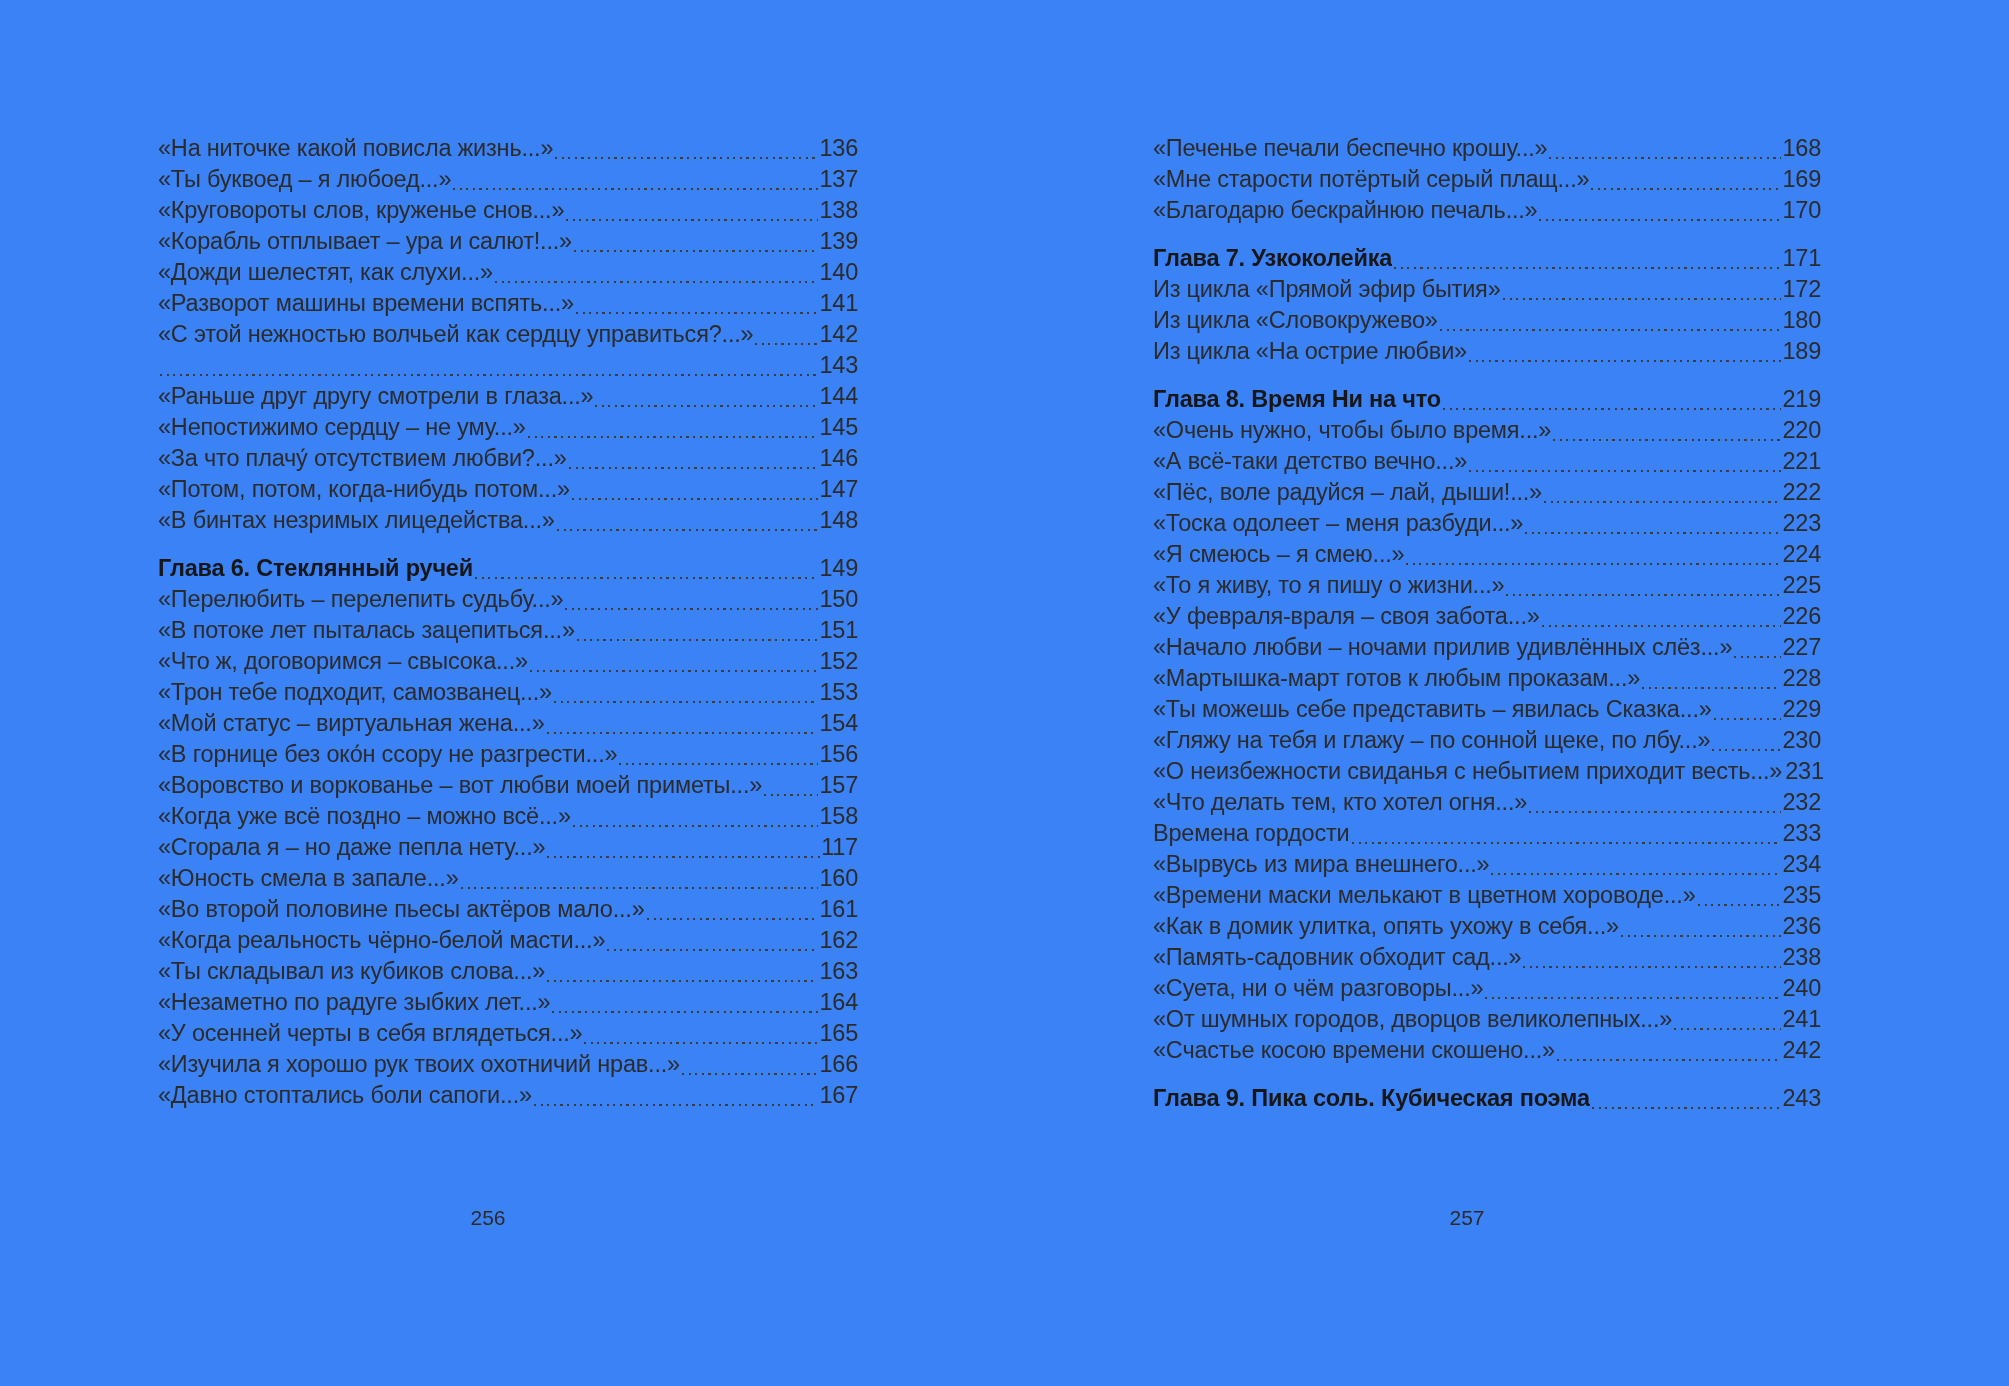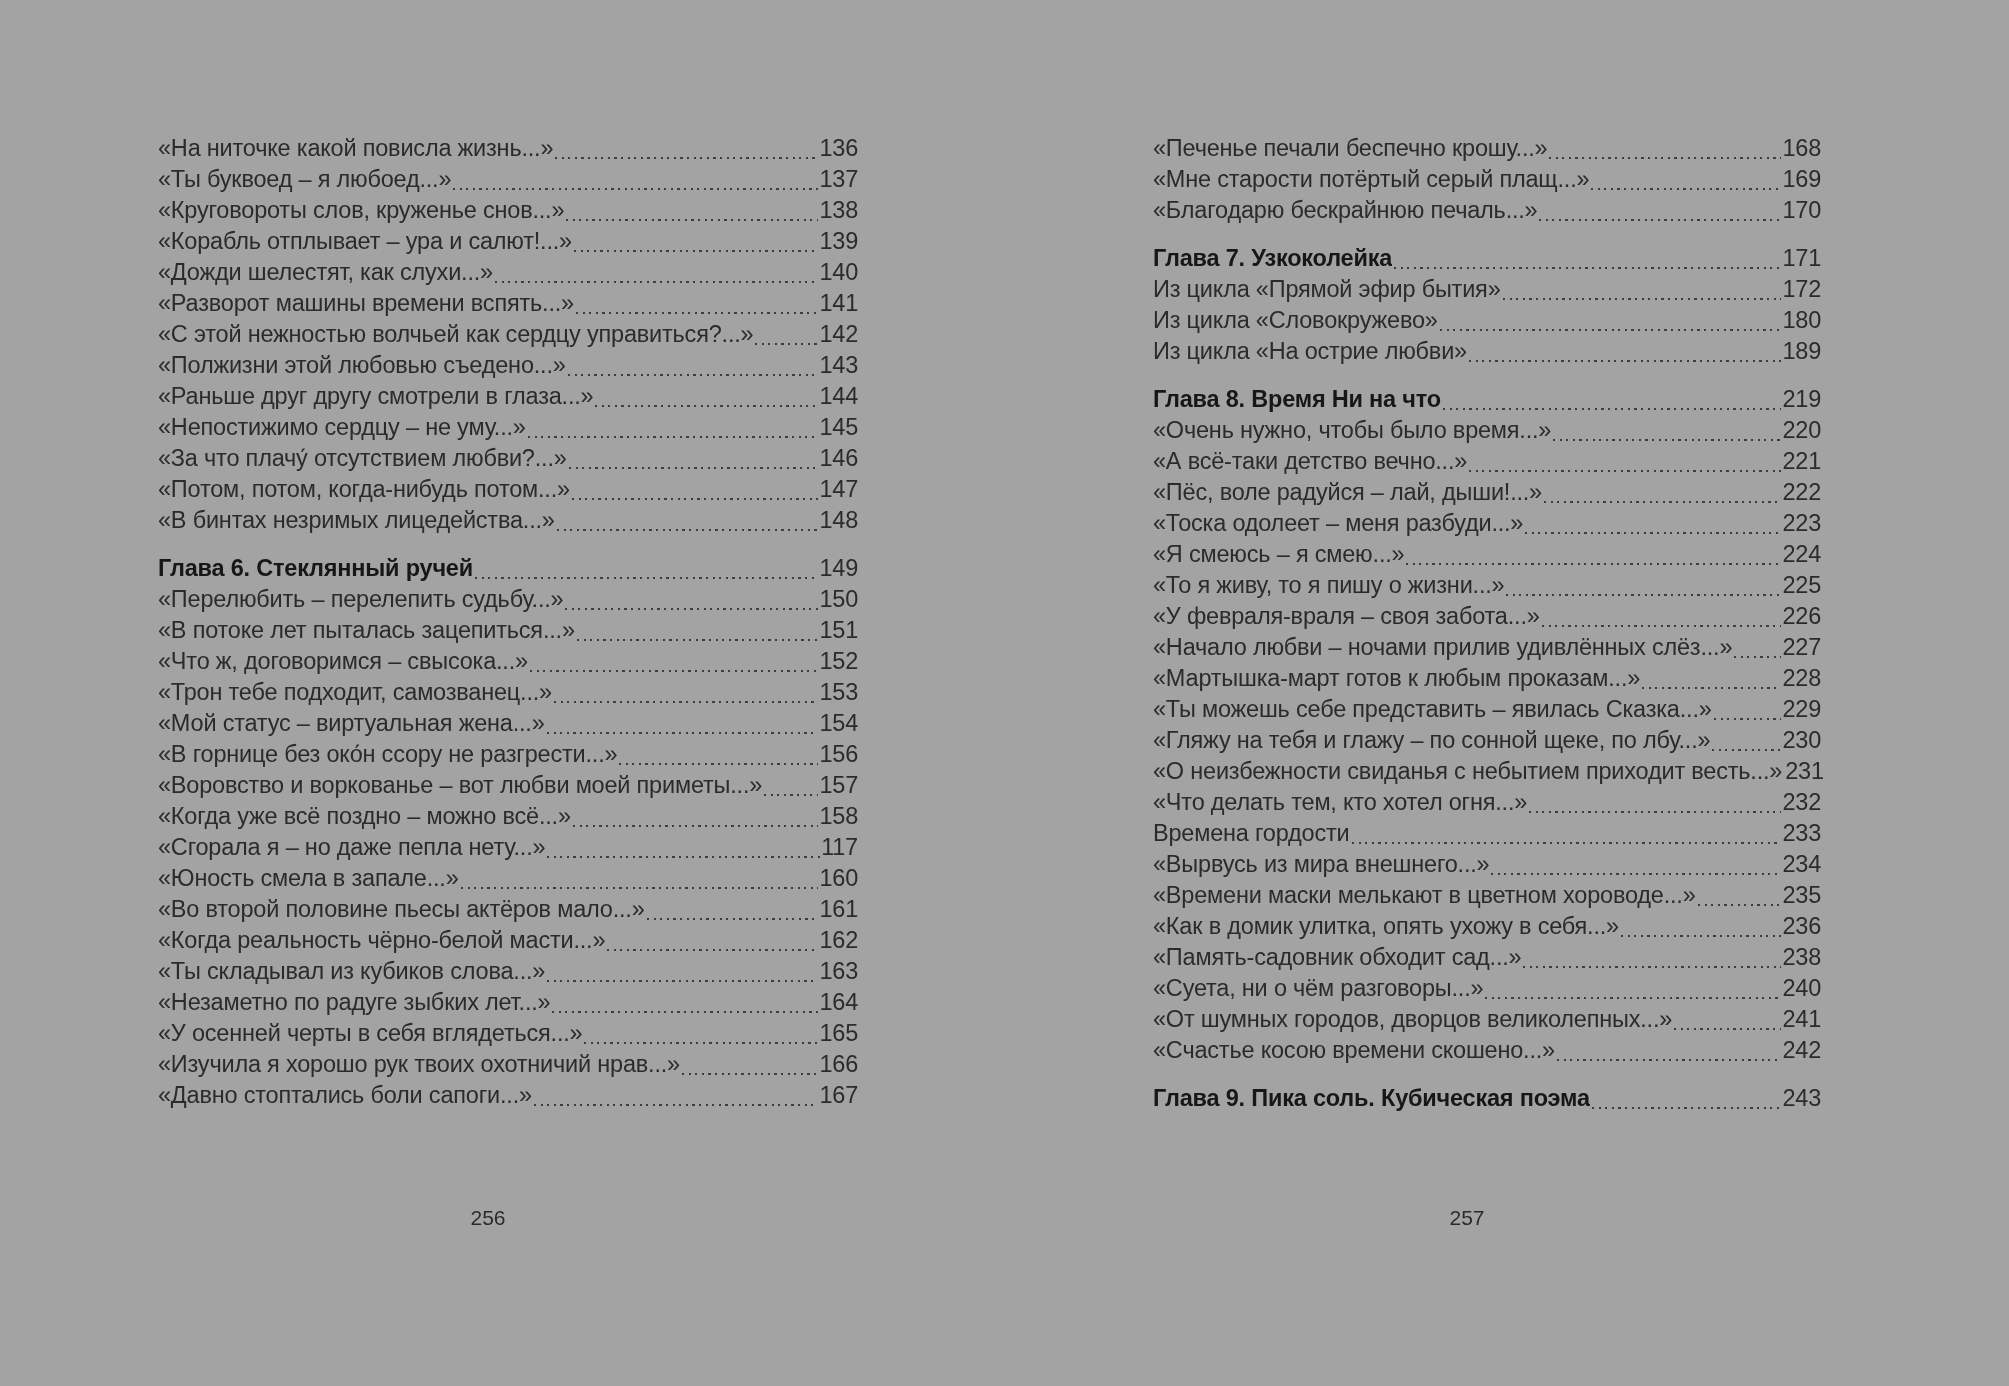--- a/index.html
+++ b/index.html
@@ -4,21 +4,21 @@
 <style>
   html, body {
     margin: 0;
     padding: 0;
     background: #ffffff;
   }
   .spread {
     position: relative;
     width: 2009px;
     height: 1386px;
-    background: #a3a3a3;
+    background: #3b82f6;
     overflow: hidden;
     font-family: "Liberation Sans", "DejaVu Sans", sans-serif;
     color: #2b2b2b;
   }
   .page {
     position: absolute;
     top: 0;
     height: 100%;
   }
   .page-left  { left: 158px;  width: 700px; }
@@ -101,21 +101,20 @@
       <span class="label">«Разворот машины времени вспять...»</span>
       <span class="leader"></span>
       <span class="pagenum">141</span>
     </div>
           <div class="row">
       <span class="label">«С этой нежностью волчьей как сердцу управиться?...»</span>
       <span class="leader"></span>
       <span class="pagenum">142</span>
     </div>
           <div class="row">
-      <span class="label">«Полжизни этой любовью съедено...»</span>
       <span class="leader"></span>
       <span class="pagenum">143</span>
     </div>
           <div class="row">
       <span class="label">«Раньше друг другу смотрели в глаза...»</span>
       <span class="leader"></span>
       <span class="pagenum">144</span>
     </div>
           <div class="row">
       <span class="label">«Непостижимо сердцу – не уму...»</span>

